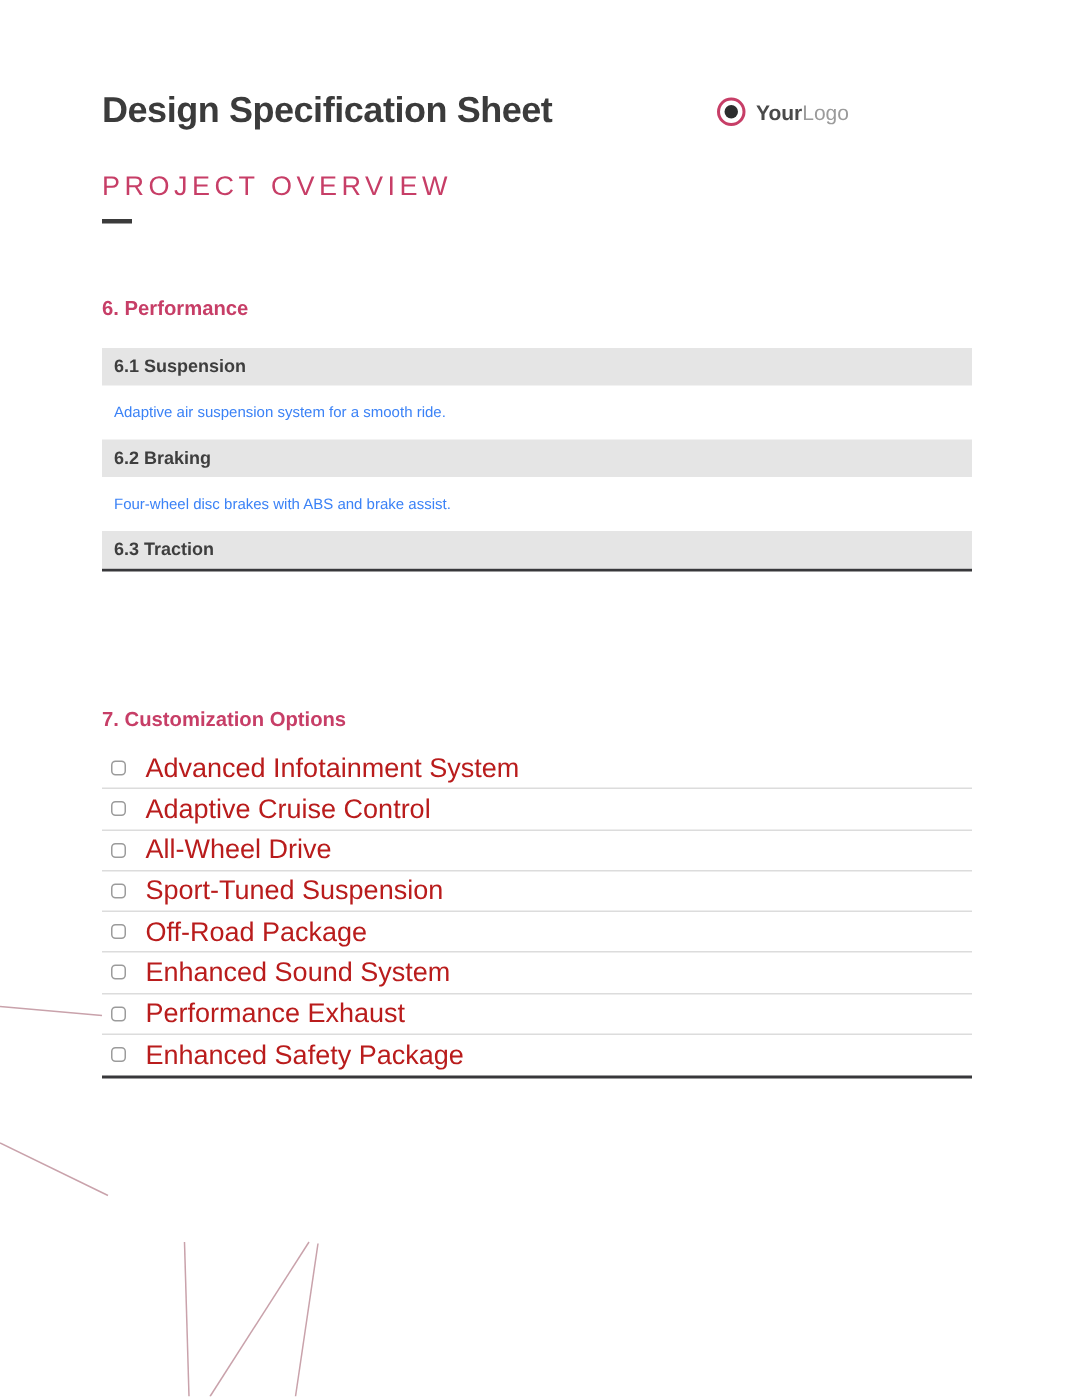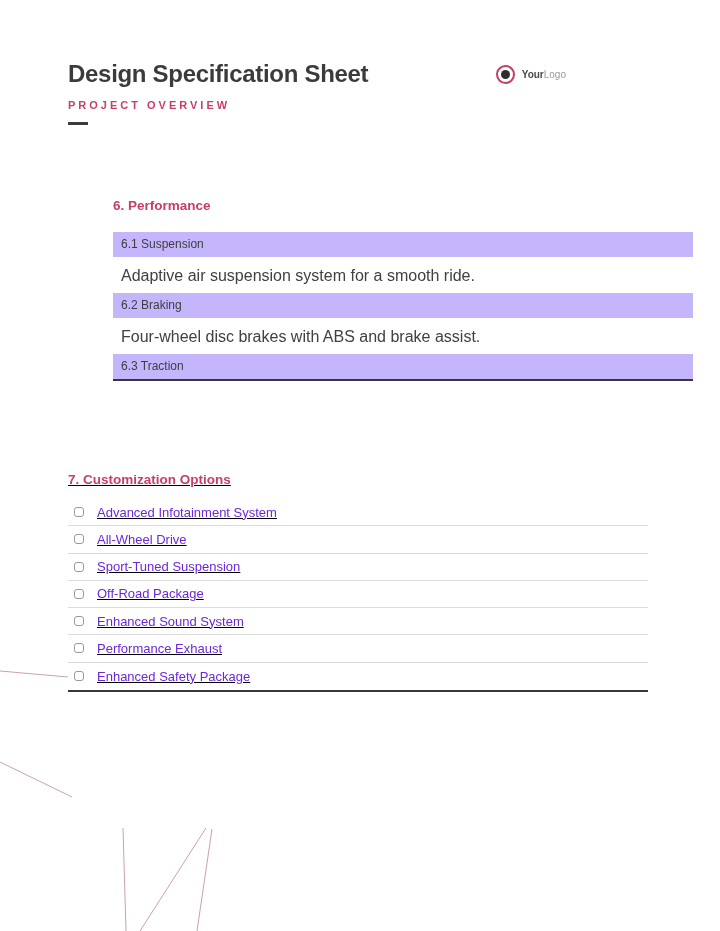--- a/index.html
+++ b/index.html
@@ -10,66 +10,66 @@
     position:relative; overflow:hidden;
   }
   .page { position:relative; width:636px; height:931px; background:#fff; }
 
   
   .header { position:absolute; left:68px; top:60px; right:68px; }
   .title {
     font-size:24px; font-weight:700; color:#3b3b3b; letter-spacing:-0.3px;
   }
   .subtitle {
-    margin-top:11px; font-size:11px; font-weight:700;
+    margin-top:26px; font-size:18px; font-weight:400;
     letter-spacing:3px; color:var(--accent);
   }
   .title-dash { margin-top:11px; width:20px; height:3px; background:#3b3b3b; }
 
   .logo { position:absolute; right:2px; top:5px; display:flex; align-items:center; }
   .logo-mark {
     width:19px; height:19px; border-radius:50%;
     border:2.5px solid var(--accent); background:#fff;
     display:flex; align-items:center; justify-content:center;
     margin-right:7px;
   }
   .logo-dot { width:9px; height:9px; border-radius:50%; background:#2d2d2d; }
-  .logo-text { font-size:10px; }
+  .logo-text { font-size:14px; }
   .logo-text .bold  { color:#4a4a4a; font-weight:700; }
   .logo-text .light { color:#9b9b9b; font-weight:400; }
 
   
   .section { position:absolute; left:68px; width:580px; }
-  .section-performance { top:198px; border-bottom:2.5px solid #38383b;margin-left:45px; }
+  .section-performance { top:198px; border-bottom:2.5px solid #38383b; }
   .section-heading {
     font-size:13.5px; font-weight:700; color:var(--accent); line-height:15px;
   }
   .section-performance .section-heading { margin-bottom:19px; }
   .spec-bar {
-    height:25px; line-height:25px; background:#c4b5fd;
-    font-size:12px; font-weight:400; color:#3e3e3e; padding:0 8px;
+    height:25px; line-height:25px; background:#e5e5e5;
+    font-size:12px; font-weight:700; color:#3e3e3e; padding:0 8px;
   }
   .spec-desc {
-    padding:12px 8px 11px 8px; font-size:16px; color:#404040; line-height:13px;
+    padding:12px 8px 11px 8px; font-size:10px; color:#3b82f6; line-height:13px;
   }
 
   
-  .section-customization { top:472px; border-bottom:2.5px solid #38383b;text-decoration:underline; }
+  .section-customization { top:472px; border-bottom:2.5px solid #38383b; }
   .section-customization .section-heading { margin-bottom:12px; }
   .check-row {
     height:27.25px; display:flex; align-items:center;
     border-bottom:1px solid #dcdcdc; padding-left:6px;
   }
   .check-row:last-child { border-bottom:none; }
   .checkbox {
     width:10px; height:10px; flex:0 0 10px;
     border:1.2px solid #9b9b9b; border-radius:3px; background:#fff;
     margin-right:13px; cursor:pointer;
   }
-  .check-label { font-size:13px; color:#6d28d9; }
+  .check-label { font-size:18px; color:#b91c1c; }
 
   
   .deco { position:absolute; left:0; top:0; pointer-events:none; }
 </style>
 </head>
 <body>
 
 <div class="page">
 
   <div class="header">
@@ -98,20 +98,24 @@
 
   <div class="section section-customization">
     <div class="section-heading">7. Customization Options</div>
     <div id="checklist">
         <div class="check-row">
           <span class="checkbox"></span>
           <span class="check-label">Advanced Infotainment System</span>
         </div>
         <div class="check-row">
           <span class="checkbox"></span>
+          <span class="check-label">Adaptive Cruise Control</span>
+        </div>
+        <div class="check-row">
+          <span class="checkbox"></span>
           <span class="check-label">All-Wheel Drive</span>
         </div>
         <div class="check-row">
           <span class="checkbox"></span>
           <span class="check-label">Sport-Tuned Suspension</span>
         </div>
         <div class="check-row">
           <span class="checkbox"></span>
           <span class="check-label">Off-Road Package</span>
         </div>

